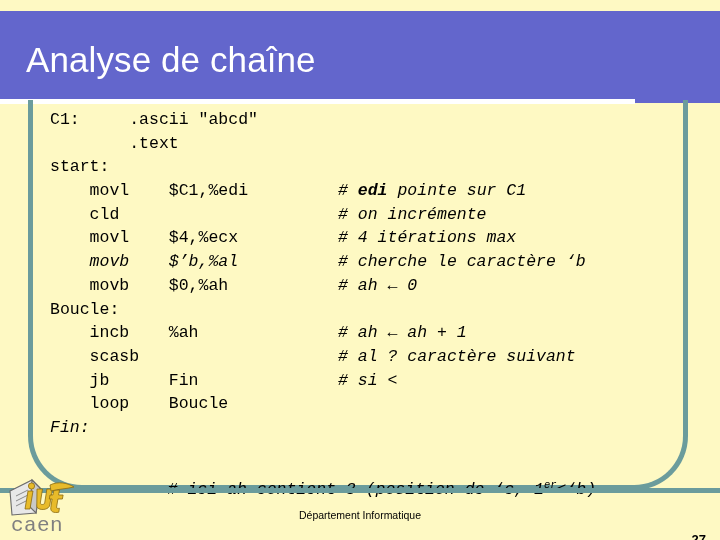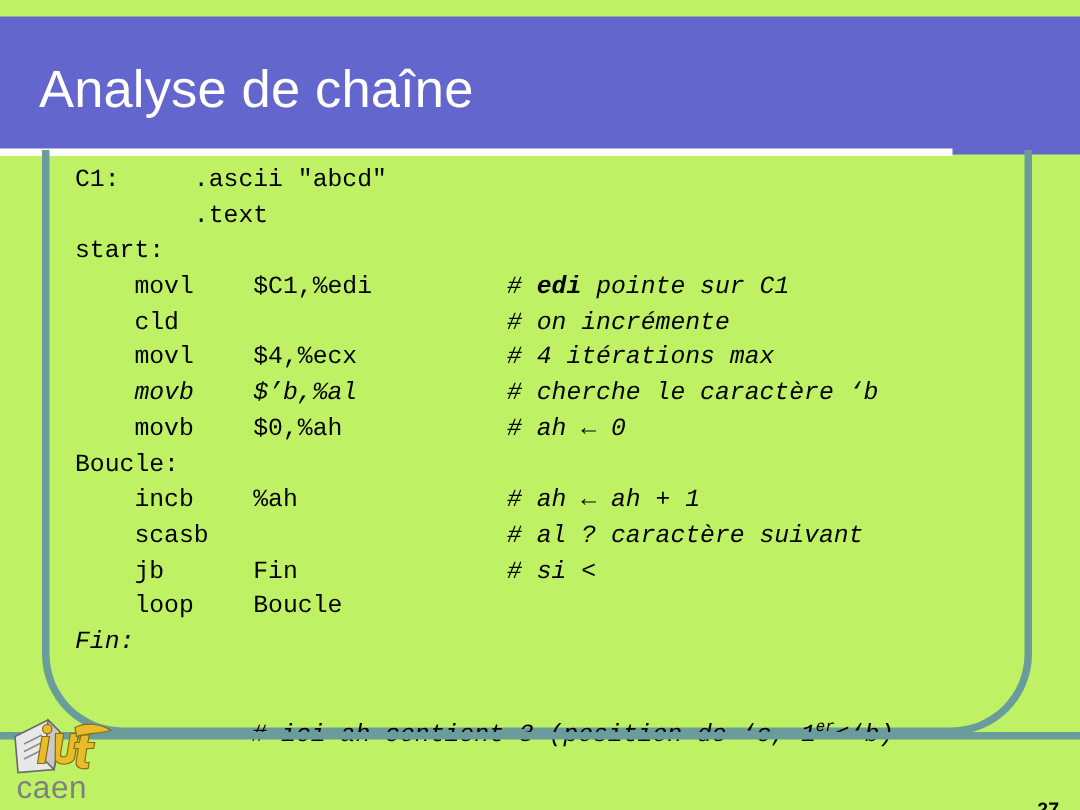--- a/index.html
+++ b/index.html
@@ -12,21 +12,21 @@
     height: 540px;
     position: relative;
     overflow: hidden;
     font-family: "Liberation Sans", sans-serif;
   }
   #slide {
     position: absolute;
     inset: 0;
     width: 720px;
     height: 540px;
-    background: #bef264;
+    background: #fef9c3;
   }
 
   
   #title-band {
     position: absolute;
     left: 0;
     top: 11px;
     width: 720px;
     height: 92px;
     background: #6366cc;
@@ -150,21 +150,21 @@
     left: 6px;
     top: 477px;
     width: 80px;
     height: 62px;
   }
   #logo svg { display: block; }
   #logo-caen {
     position: absolute;
     left: 5px;
     top: 38px;
-    font-family: Liberation Sans, sans-serif;
+    font-family: Liberation Mono, monospace;
     font-size: 21px;
     color: #808080;
     letter-spacing: 0.4px;
     line-height: 21px;
   }
 </style>
 </head>
 <body>
 
 <div id="slide">
@@ -176,20 +176,21 @@
 
   <div id="code-frame"></div>
 
   <div id="code-area"><span class="code-line"><span class="col-code">C1:     .ascii "abcd"</span></span><span class="code-line"><span class="col-code">        .text</span></span><span class="code-line"><span class="col-code">start:</span></span><span class="code-line"><span class="col-code">    movl    $C1,%edi</span><span class="col-comment"><span class="it"># </span><span class="bi">edi</span><span class="it"> pointe sur C1</span></span></span><span class="code-line"><span class="col-code">    cld</span><span class="col-comment"><span class="it"># on incrémente</span></span></span><span class="code-line"><span class="col-code">    movl    $4,%ecx</span><span class="col-comment"><span class="it"># 4 itérations max</span></span></span><span class="code-line"><span class="col-code it">    movb    $’b,%al</span><span class="col-comment"><span class="it"># cherche le caractère ‘b</span></span></span><span class="code-line"><span class="col-code">    movb    $0,%ah</span><span class="col-comment"><span class="it"># ah ← 0</span></span></span><span class="code-line"><span class="col-code">Boucle:</span></span><span class="code-line"><span class="col-code">    incb    %ah</span><span class="col-comment"><span class="it"># ah ← ah + 1</span></span></span><span class="code-line"><span class="col-code">    scasb</span><span class="col-comment"><span class="it"># al ? caractère suivant</span></span></span><span class="code-line"><span class="col-code">    jb      Fin</span><span class="col-comment"><span class="it"># si &lt;</span></span></span><span class="code-line"><span class="col-code">    loop    Boucle</span></span><span class="code-line"><span class="col-code it">Fin:</span></span></div>
 
   <div id="trailing-note">
     <span># ici ah contient 3 (position de ‘c, 1</span><sup>er</sup><span>&lt;‘b)</span>
   </div>
 
   <div id="footer-rule"></div>
+  <div id="footer-dept">Département Informatique</div>
   <div id="footer-page">27</div>
 
   <div id="logo">
     <svg width="80" height="44" viewBox="0 0 80 44">
 
       <polygon points="4,14 26,3 34,11 30,36 6,38" fill="#e8e8e8" stroke="#6a6a6a" stroke-width="1.1"></polygon>
       <polygon points="26,3 34,11 30,36 24,30" fill="#c9c9c9" stroke="#6a6a6a" stroke-width="1.1"></polygon>
       <path d="M10,19 L22,13 M10,24 L22,18 M10,29 L22,23" stroke="#8a8a8a" stroke-width="1" fill="none"></path>
 
       <path d="M22,14 l5,0 -3,18 -5,0 z" fill="#e8bb2a" stroke="#8a6b10" stroke-width="0.8"></path>

